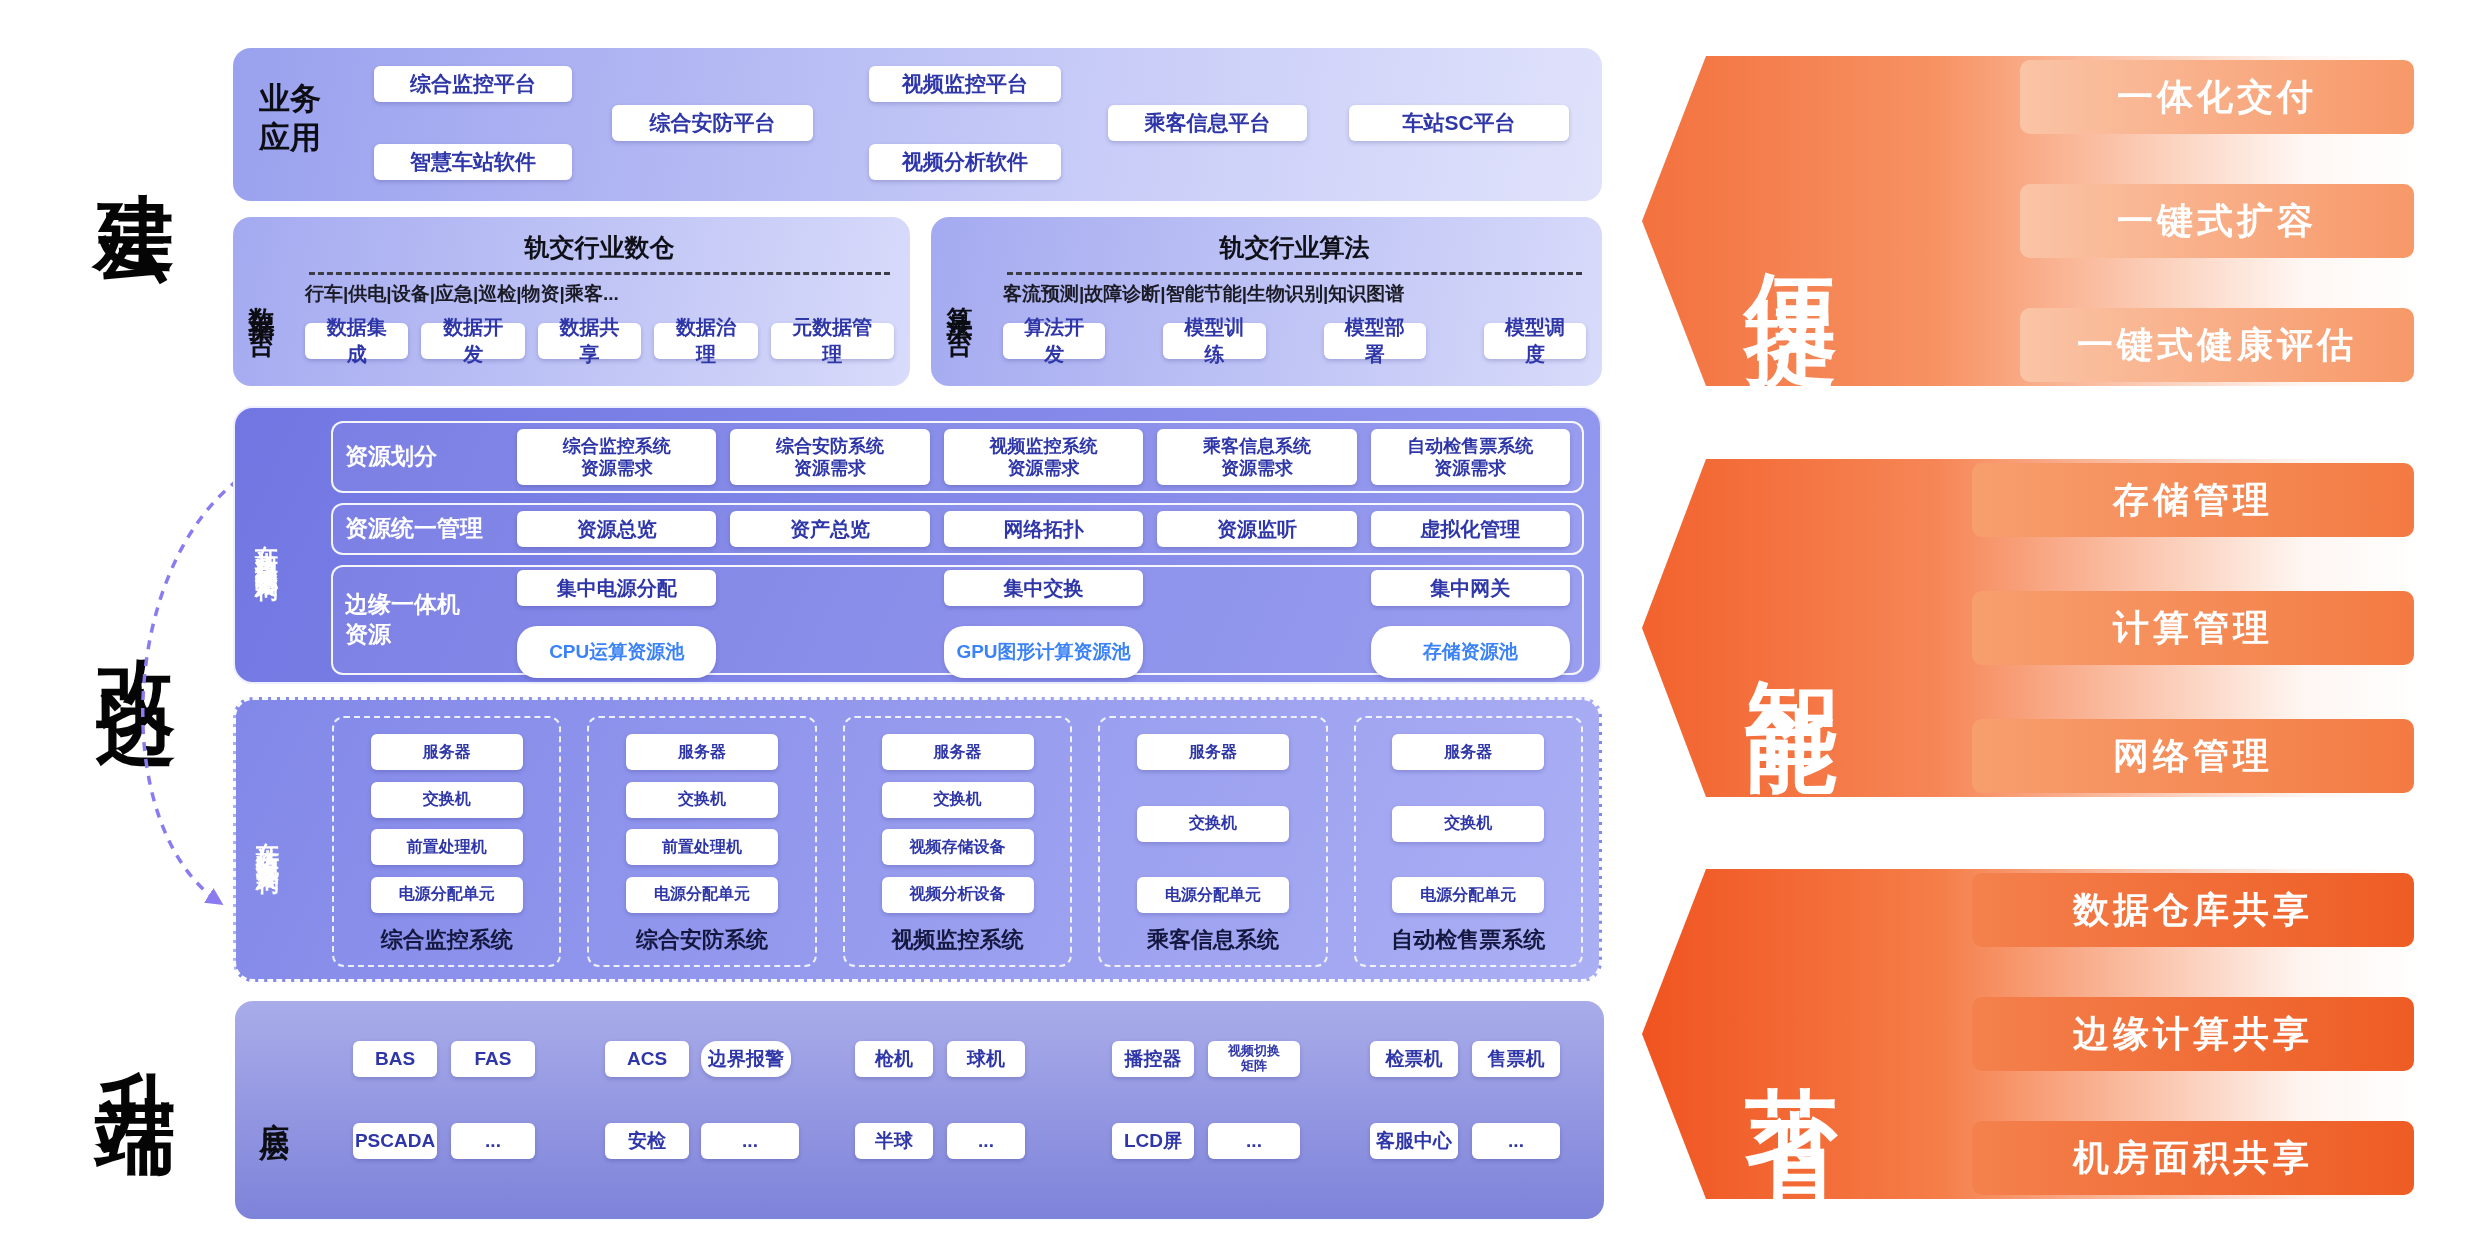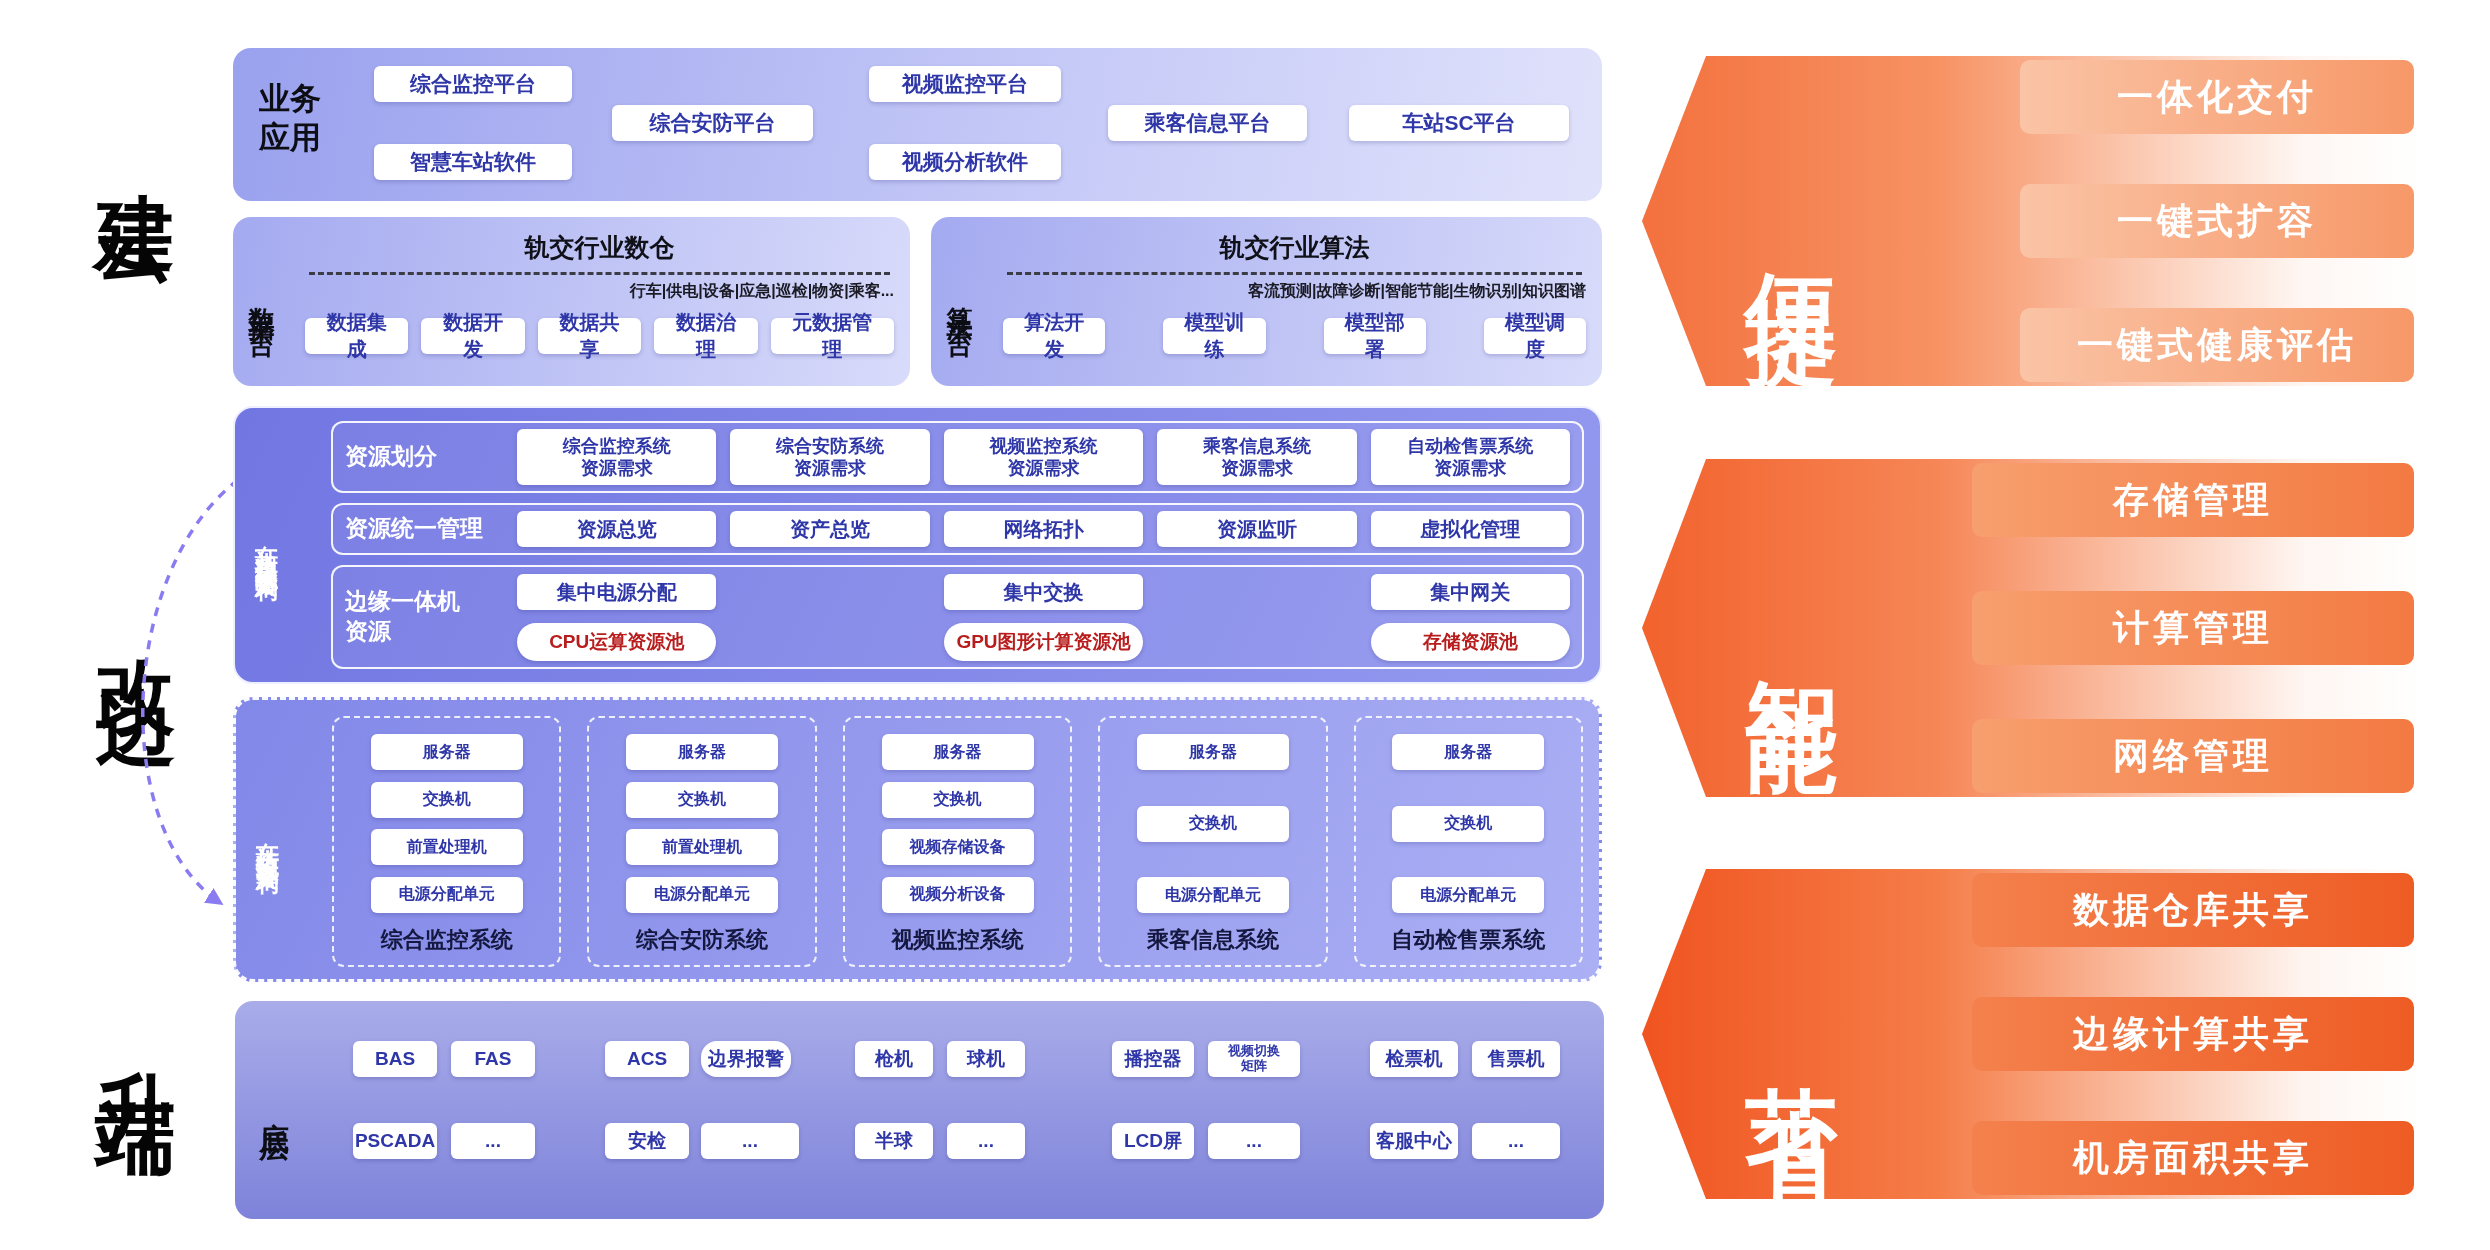--- a/index.html
+++ b/index.html
@@ -42,21 +42,21 @@
 
   
   .platform{background:linear-gradient(100deg,#a4aaf0 0%,#d8dbfa 100%);}
   #s2{left:233px;top:217px;width:677px;height:169px;}
   #s3{left:931px;top:217px;width:671px;height:169px;}
   .plat-label{position:absolute;left:16px;top:50%;transform:translateY(-50%);
       font-size:26px;font-weight:800;color:#0d0d14;letter-spacing:8px;line-height:1;}
   .plat-content{position:absolute;left:72px;right:16px;top:14px;bottom:12px;display:flex;flex-direction:column;}
   .plat-title{text-align:center;font-size:25px;font-weight:800;color:#101018;}
   .dash-line{border-top:3px dashed #3c3c46;margin:8px 4px 6px 4px;height:0;}
-  .plat-sub{text-align:right;font-size:16px;font-weight:600;color:#1b1b26;}
+  .plat-sub{text-align:left;font-size:19px;font-weight:600;color:#1b1b26;}
   .chip-row{margin-top:16px;display:flex;justify-content:center;gap:13px;}
   .chip-row.wide{gap:58px;}
 
   
   #s4{left:233px;top:406px;width:1369px;height:278px;border-radius:20px;
       background:linear-gradient(115deg,#7176e2 0%,#9499ef 100%);
       border:2px solid #eef0ff;box-sizing:border-box;}
   .fusion-label{position:absolute;left:20px;top:50%;transform:translateY(-50%);
       color:#ffffff;font-weight:800;font-size:23px;letter-spacing:4px;line-height:1;}
   .fusion-rows{position:absolute;left:96px;right:16px;top:13px;bottom:13px;
@@ -64,21 +64,21 @@
   .frow{border:2px solid rgba(255,255,255,.92);border-radius:12px;
       background:rgba(255,255,255,.06);display:flex;align-items:center;padding:6px 12px;box-sizing:border-box;}
   .frow-label{width:172px;flex:0 0 172px;color:#ffffff;font-weight:800;font-size:23px;line-height:1.3;}
   .frow-items{flex:1;display:flex;gap:14px;}
   .frow-items .chip{flex:1;}
   .chip.tall{height:56px;font-size:18px;line-height:1.25;padding:0 6px;}
   .edge-grid{flex:1;display:grid;grid-template-columns:repeat(5,1fr);grid-template-rows:1fr 1fr;
       column-gap:14px;row-gap:12px;align-items:center;}
   .g-c1{grid-column:1;} .g-c3{grid-column:3;} .g-c5{grid-column:5;}
   .g-r1{grid-row:1;} .g-r2{grid-row:2;}
-  .pill{background:#ffffff;border-radius:20px;height:38px;color:#b91c1c;font-weight:700;
+  .pill{background:#ffffff;border-radius:20px;height:52px;color:#3b82f6;font-weight:700;
       font-size:19px;display:flex;align-items:center;justify-content:center;
       box-shadow:0 2px 4px rgba(35,38,120,.22);}
 
   
   #s5{left:233px;top:697px;width:1369px;height:285px;border-radius:20px;
       background:linear-gradient(115deg,#8288e8 0%,#abaff4 100%);
       border:3px dashed rgba(255,255,255,.95);box-sizing:border-box;}
   .legacy-cols{position:absolute;left:96px;right:16px;top:16px;bottom:12px;display:flex;gap:26px;}
   .lcol{flex:1;border:2px dashed rgba(255,255,255,.85);border-radius:12px;
       display:flex;flex-direction:column;align-items:center;padding:16px 8px 10px 8px;box-sizing:border-box;}

